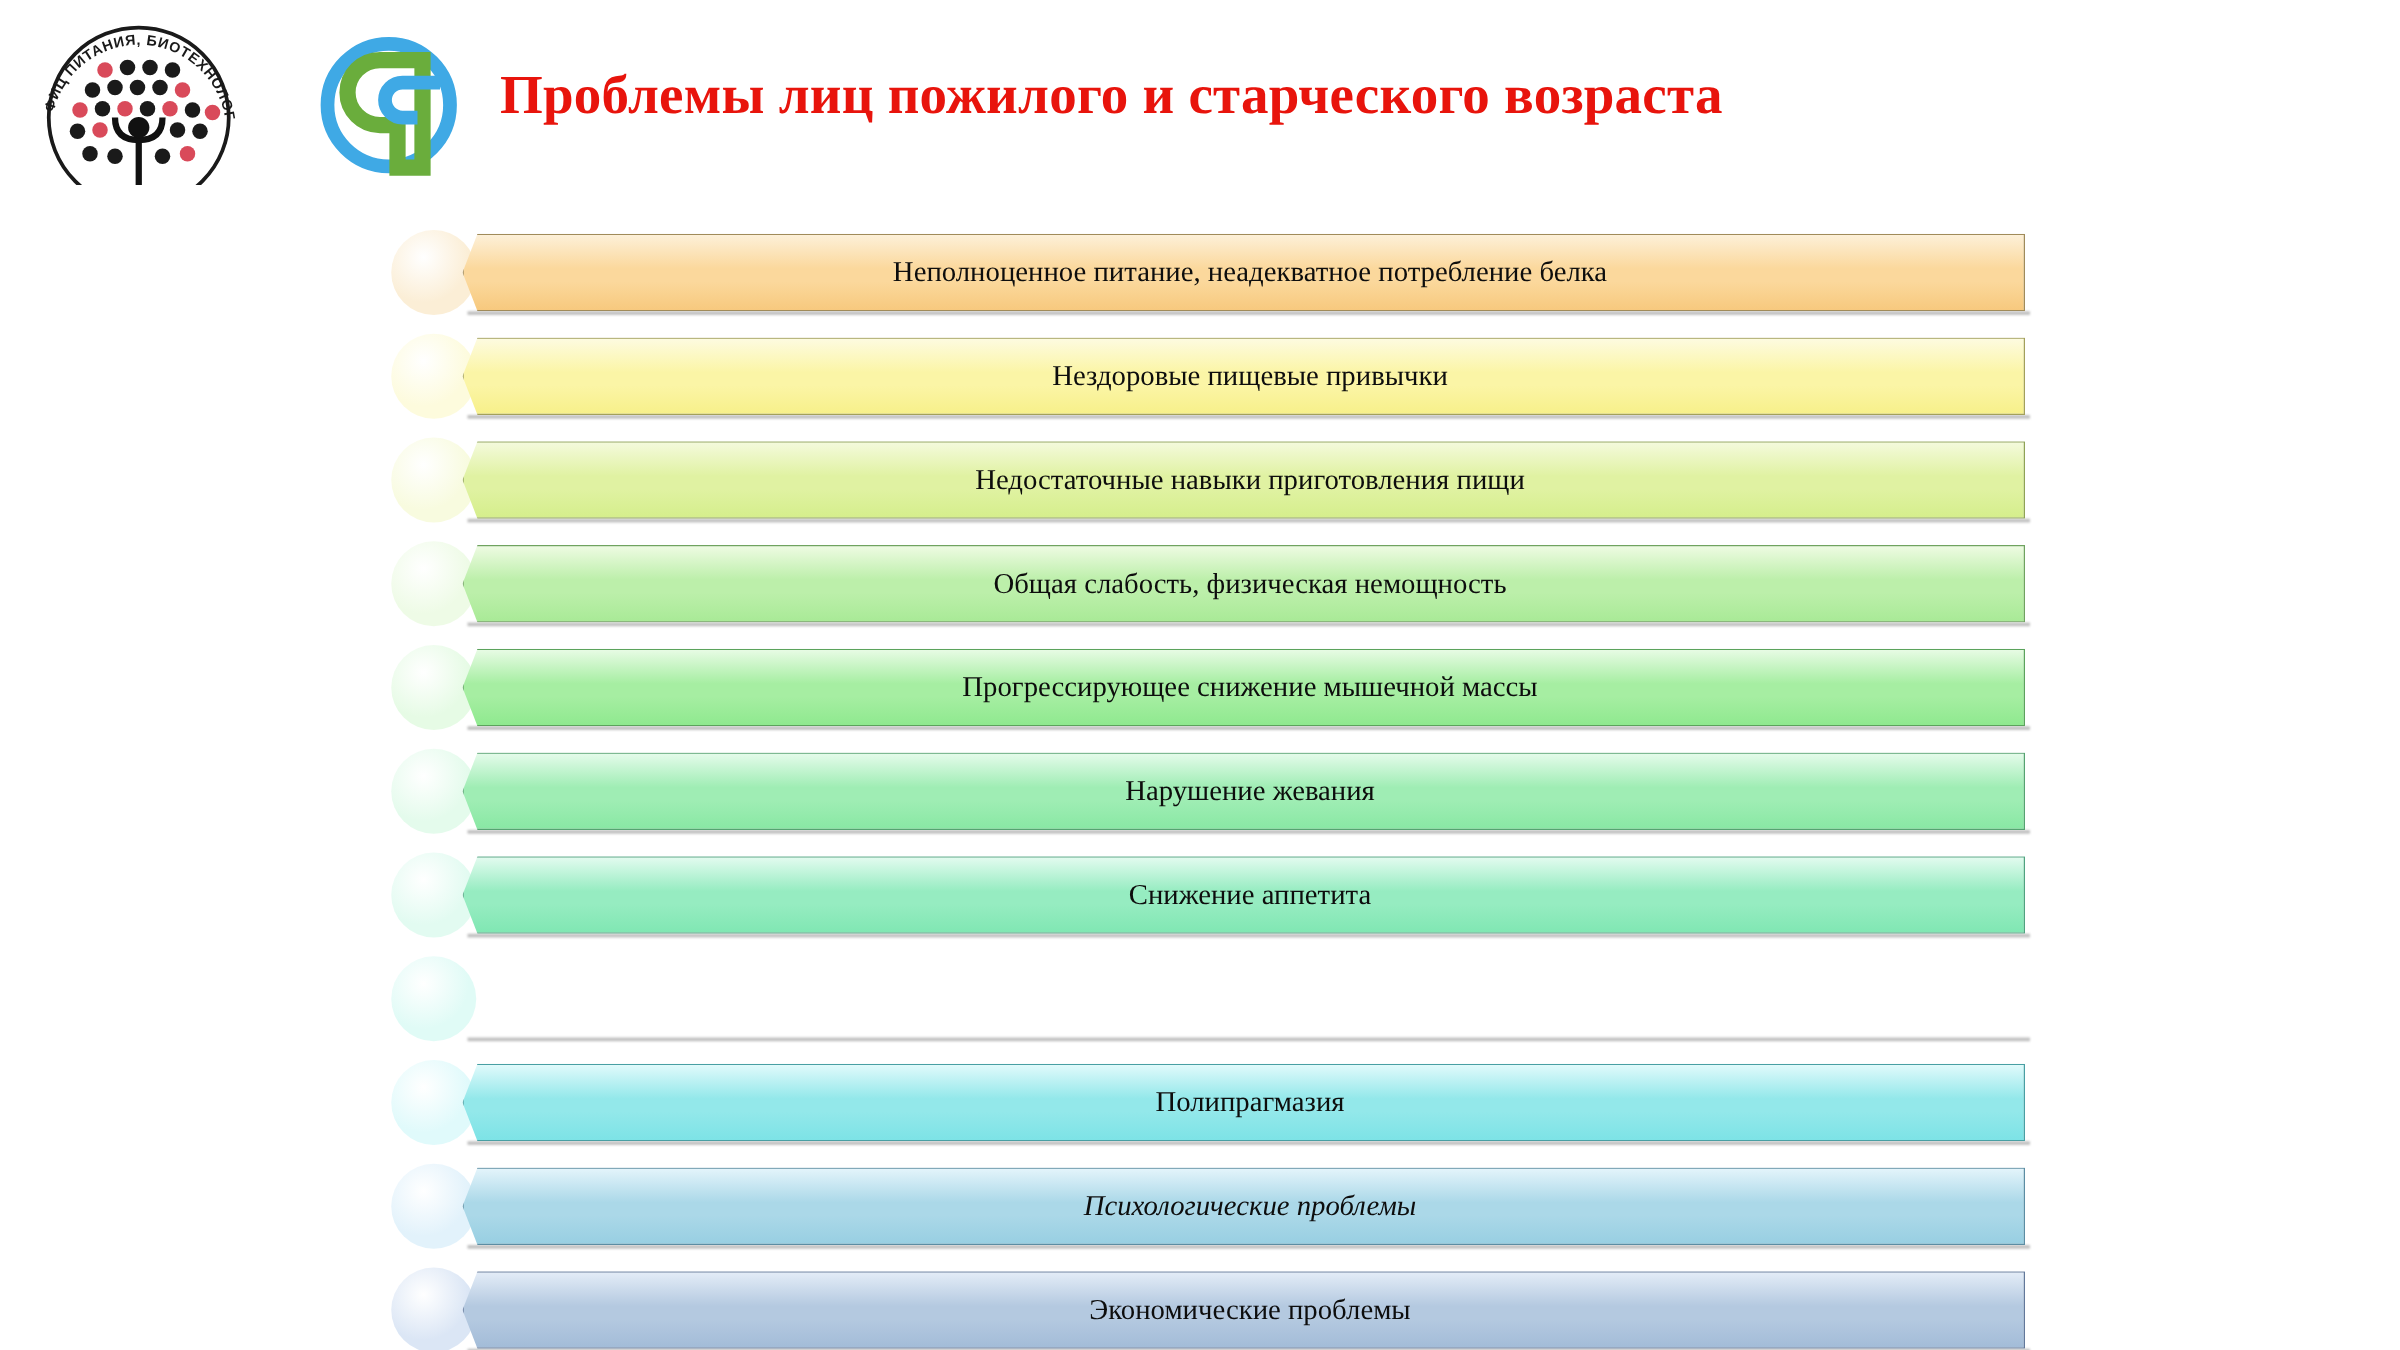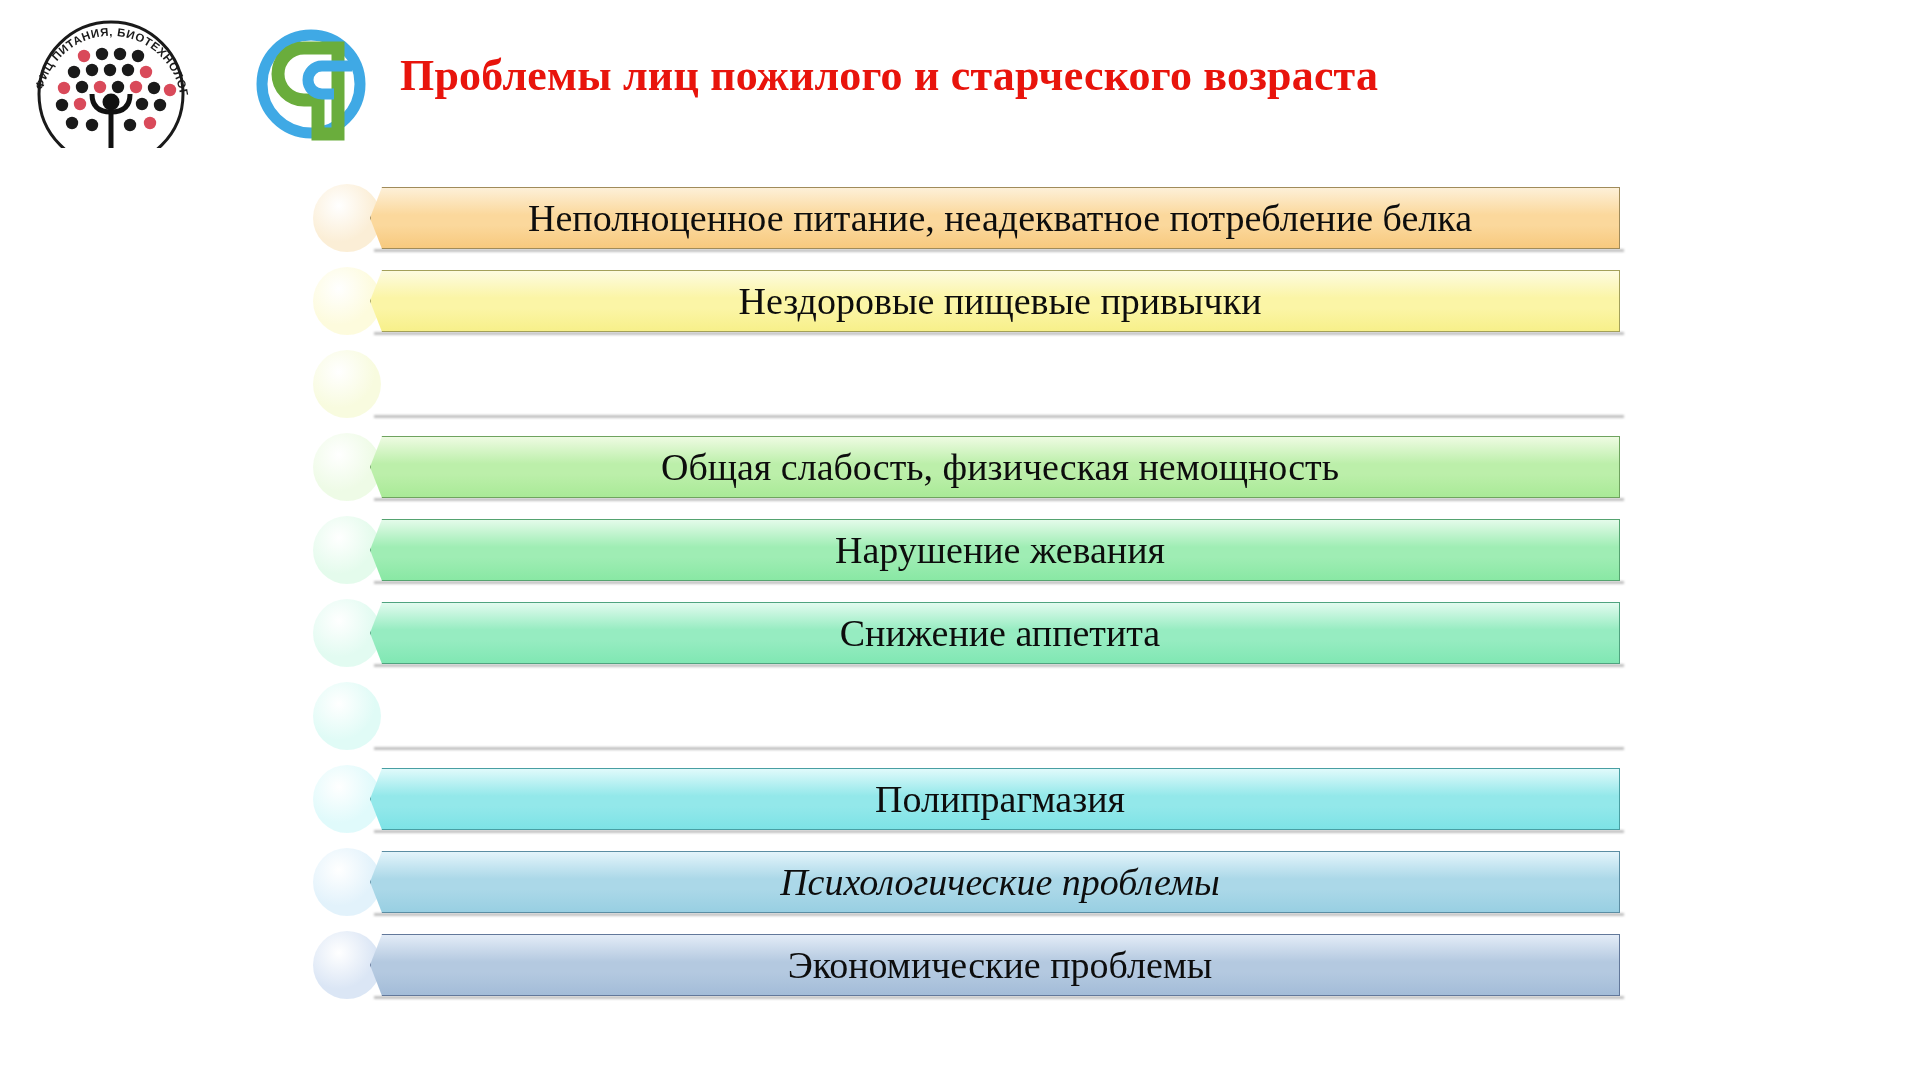--- a/index.html
+++ b/index.html
@@ -84,21 +84,21 @@
     z-index: 2;
     border: 1px solid rgba(110,110,110,0.85);
     clip-path: polygon(12px 0, 100% 0, 100% 100%, 12px 100%, 0 50%);
     display: flex;
     align-items: center;
     justify-content: center;
     box-shadow: 2px 2px 3px rgba(90,90,90,0.35);
   }
   .row .bar .label {
     font-family: "Liberation Serif", serif;
-    font-size: 38px;
+    font-size: 23px;
     line-height: 38px;
     color: #0d0d0d;
     white-space: nowrap;
     text-align: center;
     padding-left: 10px;
   }
   .row .shadowline {
     position: absolute;
     left: 374px;
     top: 71px;
@@ -192,30 +192,40 @@
       <div class="row">
         <div class="shadowline"></div>
         <div class="circle" style="background: radial-gradient(circle at 38% 32%, rgb(255, 255, 255) 0%, rgb(253, 251, 221) 58%, rgb(253, 251, 221) 100%);"></div>
         <div class="bar" style="background: linear-gradient(rgb(253, 251, 224) 0%, rgb(251, 245, 166) 45%, rgb(251, 245, 166) 62%, rgb(247, 240, 138) 100%); border-color: rgb(163, 160, 90);">
           <span class="label">Нездоровые пищевые привычки</span>
         </div>
       </div>
       <div class="row">
         <div class="shadowline"></div>
         <div class="circle" style="background: radial-gradient(circle at 38% 32%, rgb(255, 255, 255) 0%, rgb(248, 251, 223) 58%, rgb(248, 251, 223) 100%);"></div>
+        <div class="bar" style="background: linear-gradient(rgb(244, 250, 220) 0%, rgb(224, 242, 162) 45%, rgb(224, 242, 162) 62%, rgb(213, 238, 140) 100%); border-color: rgb(143, 163, 85);">
+          <span class="label">Недостаточные навыки приготовления пищи</span>
+        </div>
       </div>
       <div class="row">
         <div class="shadowline"></div>
         <div class="circle" style="background: radial-gradient(circle at 38% 32%, rgb(255, 255, 255) 0%, rgb(238, 251, 230) 58%, rgb(238, 251, 230) 100%);"></div>
         <div class="bar" style="background: linear-gradient(rgb(238, 251, 226) 0%, rgb(188, 239, 170) 45%, rgb(188, 239, 170) 62%, rgb(169, 234, 151) 100%); border-color: rgb(111, 163, 95);">
           <span class="label">Общая слабость, физическая немощность</span>
         </div>
       </div>
       <div class="row">
         <div class="shadowline"></div>
+        <div class="circle" style="background: radial-gradient(circle at 38% 32%, rgb(255, 255, 255) 0%, rgb(230, 251, 229) 58%, rgb(230, 251, 229) 100%);"></div>
+        <div class="bar" style="background: linear-gradient(rgb(231, 251, 228) 0%, rgb(166, 238, 162) 45%, rgb(166, 238, 162) 62%, rgb(143, 233, 143) 100%); border-color: rgb(91, 163, 92);">
+          <span class="label">Прогрессирующее снижение мышечной массы</span>
+        </div>
+      </div>
+      <div class="row">
+        <div class="shadowline"></div>
         <div class="circle" style="background: radial-gradient(circle at 38% 32%, rgb(255, 255, 255) 0%, rgb(228, 251, 236) 58%, rgb(228, 251, 236) 100%);"></div>
         <div class="bar" style="background: linear-gradient(rgb(228, 251, 234) 0%, rgb(159, 237, 180) 45%, rgb(159, 237, 180) 62%, rgb(137, 232, 164) 100%); border-color: rgb(85, 163, 112);">
           <span class="label">Нарушение жевания</span>
         </div>
       </div>
       <div class="row">
         <div class="shadowline"></div>
         <div class="circle" style="background: radial-gradient(circle at 38% 32%, rgb(255, 255, 255) 0%, rgb(226, 251, 241) 58%, rgb(226, 251, 241) 100%);"></div>
         <div class="bar" style="background: linear-gradient(rgb(226, 251, 239) 0%, rgb(150, 236, 193) 45%, rgb(150, 236, 193) 62%, rgb(128, 231, 179) 100%); border-color: rgb(79, 163, 127);">
           <span class="label">Снижение аппетита</span>

